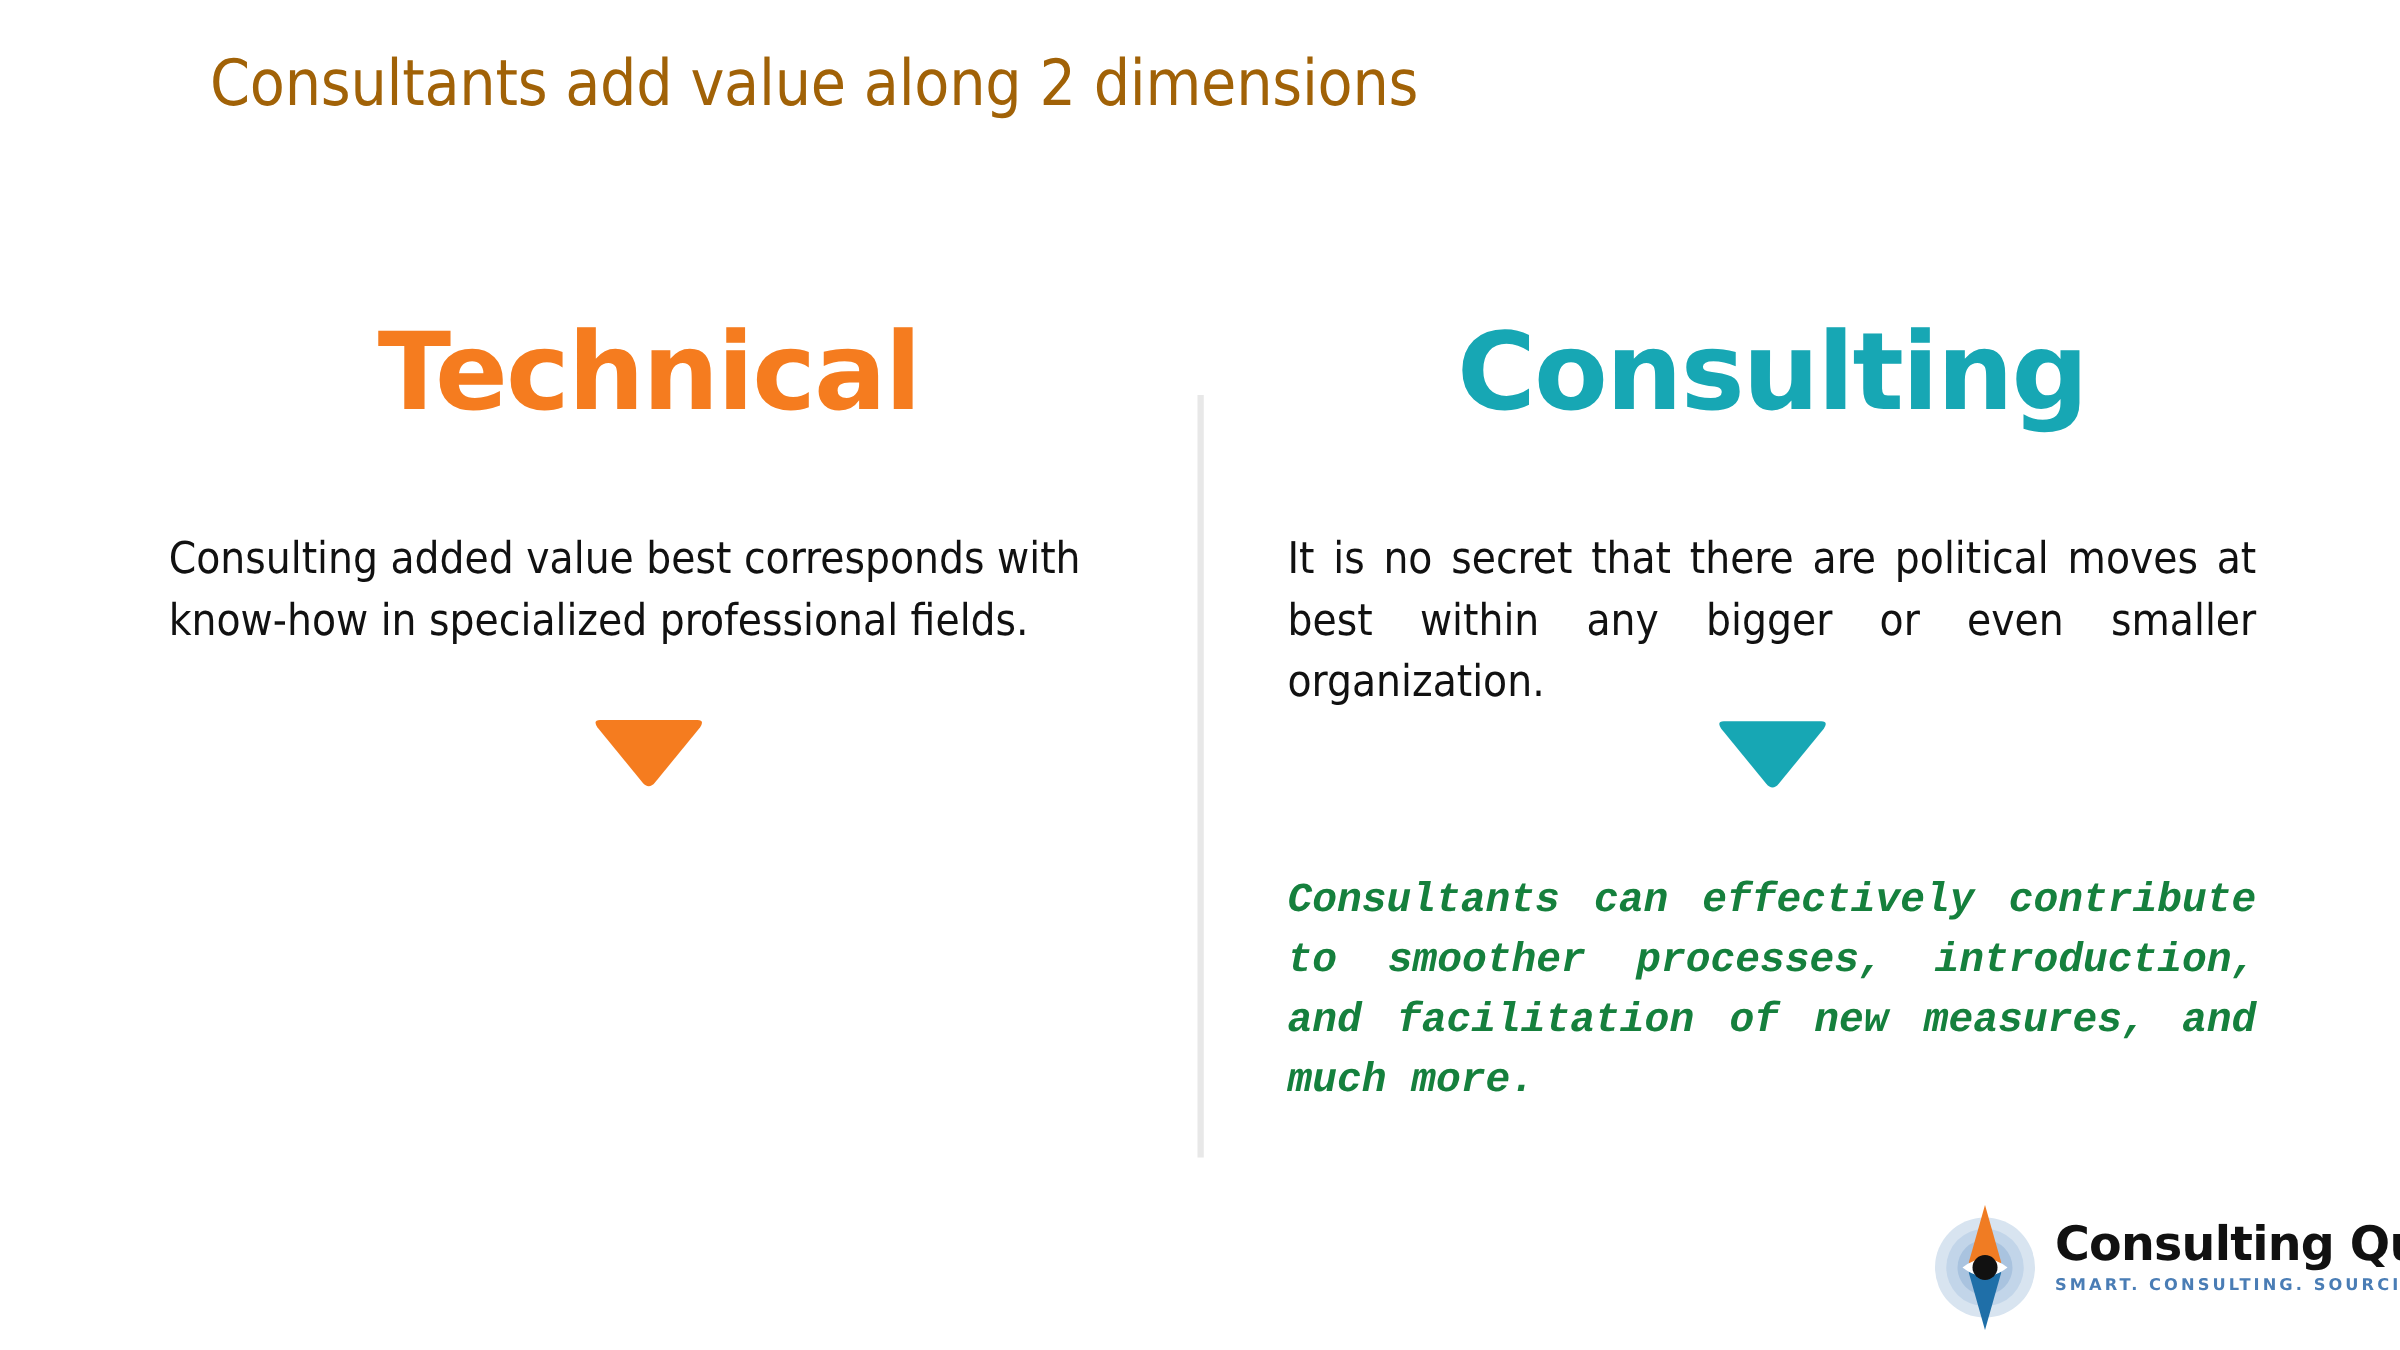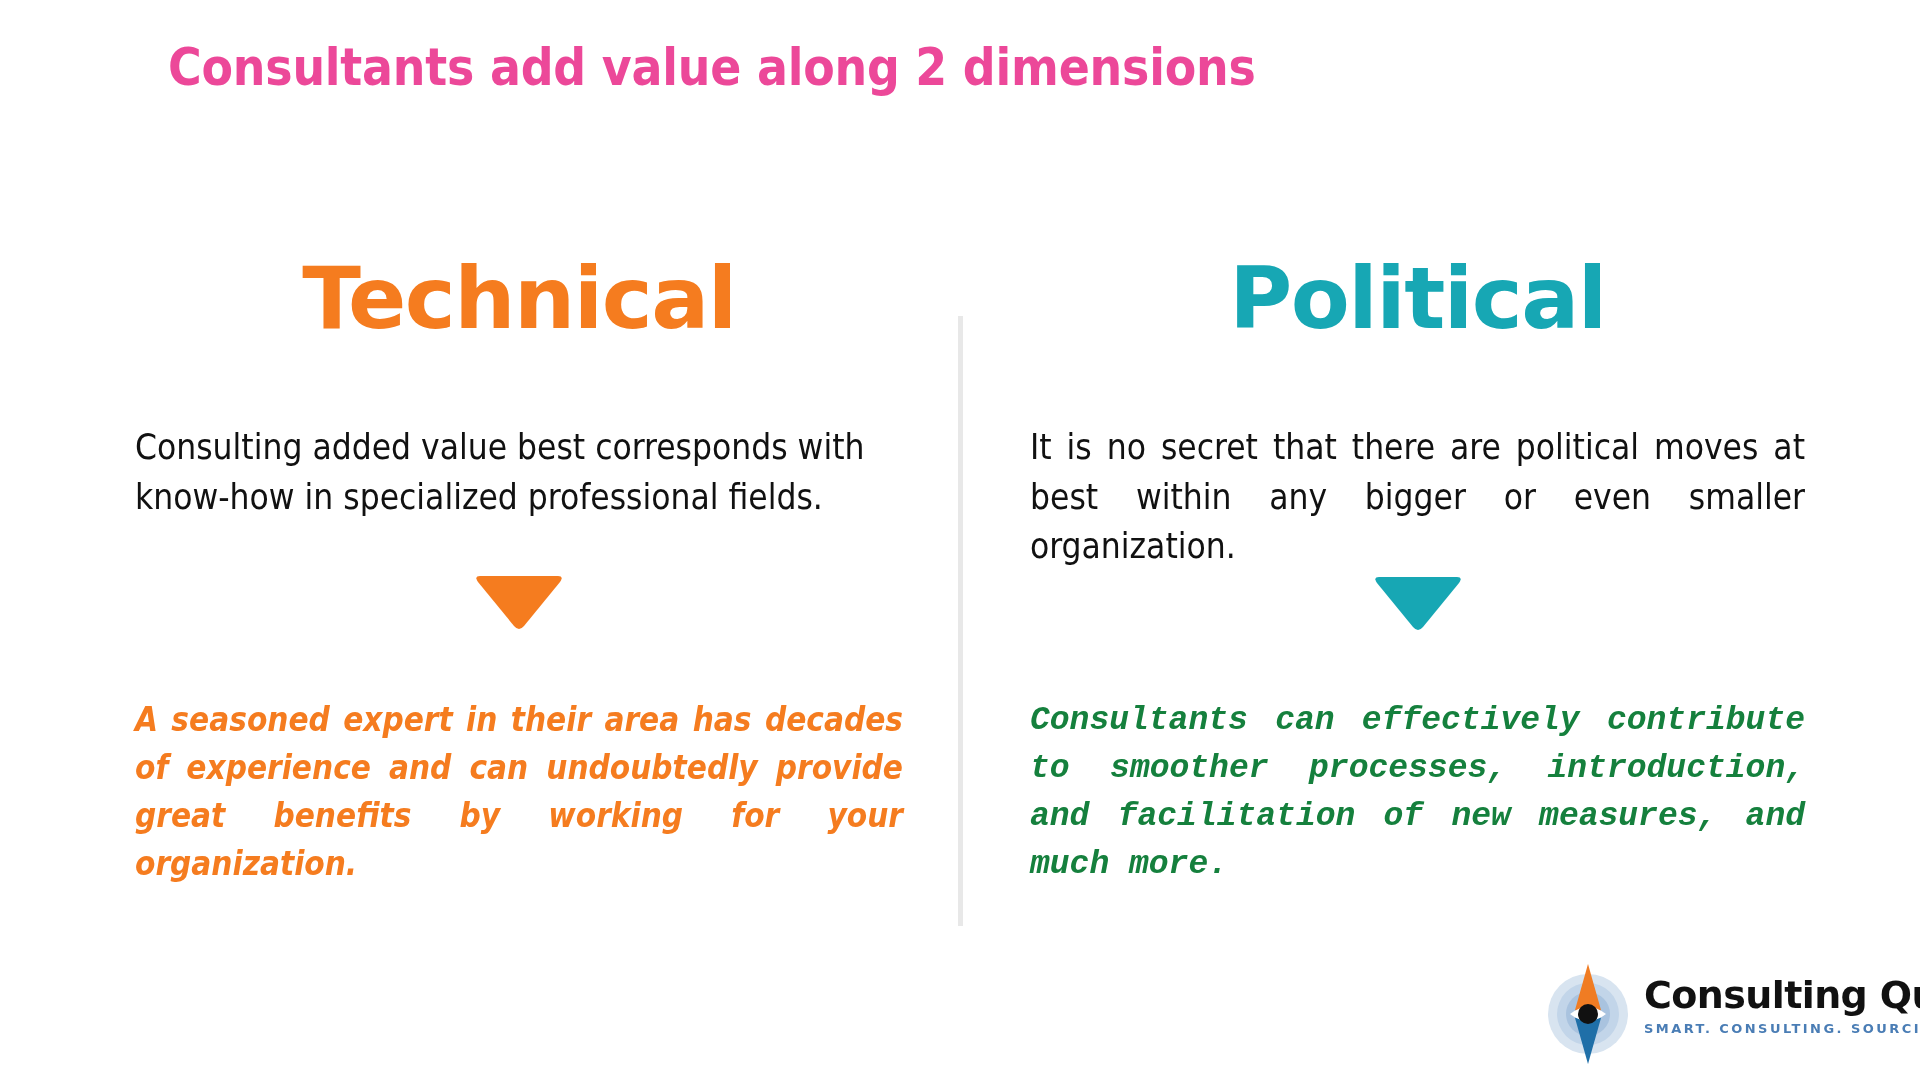--- a/index.html
+++ b/index.html
@@ -22,24 +22,24 @@
   }
 
   
   .slide-title {
     position: absolute;
     left: 168px;
     top: 40px;
     width: 1300px;
     font-family: "DejaVu Sans Condensed", "Liberation Sans Narrow", "Liberation Sans", sans-serif;
     font-size: 51px;
-    font-weight: bold;
+    font-weight: normal;
     font-stretch: condensed;
     letter-spacing: -0.2px;
-    color: #ec4899;
+    color: #a16207;
     line-height: 1.1;
     white-space: nowrap;
   }
 
   
   .columns {
     position: absolute;
     left: 0;
     top: 0;
     width: 1920px;
@@ -173,26 +173,25 @@
       <div class="col-heading">Technical</div>
 
       <div class="col-body">Consulting added value best corresponds with know-how in specialized professional fields.</div>
 
       <div class="arrow-wrap">
         <svg class="arrow" viewBox="0 0 90 56">
           <path d="M6 2 H84 Q90 2 86 8 L50 52 Q45 58 40 52 L4 8 Q0 2 6 2 Z" fill="#F57C1F"></path>
         </svg>
       </div>
 
-      <div class="col-emph">A seasoned expert in their area has decades of experience and can undoubtedly provide great benefits by working for your organization.</div>
     </div>
 
     <div class="col col-right">
 
-      <div class="col-heading">Political</div>
+      <div class="col-heading">Consulting</div>
 
       <div class="col-body">It is no secret that there are political moves at best within any bigger or even smaller organization.</div>
 
       <div class="arrow-wrap">
         <svg class="arrow" viewBox="0 0 90 56">
           <path d="M6 2 H84 Q90 2 86 8 L50 52 Q45 58 40 52 L4 8 Q0 2 6 2 Z" fill="#17A7B4"></path>
         </svg>
       </div>
 
       <div class="col-emph">Consultants can effectively contribute to smoother processes, introduction, and facilitation of new measures, and much more.</div>

